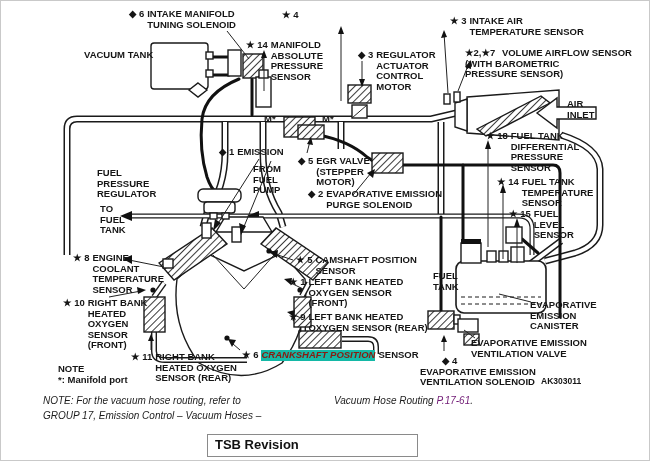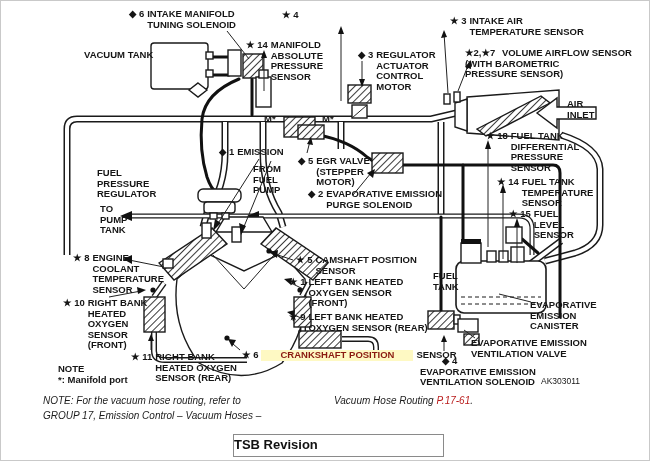--- a/index.html
+++ b/index.html
@@ -9,29 +9,29 @@
   svg.art{position:absolute;left:0;top:0;z-index:0;}
 
   .lbl{position:absolute;z-index:2;display:flex;align-items:flex-start;gap:3px;
        font-weight:bold;font-size:9.5px;line-height:10.5px;color:#151515;}
   .lbl .mk{white-space:nowrap;}
   .lbl .tx{white-space:pre;}
   .lbl.stack{display:block;}
   .lbl.stack .tx{margin-left:4px;}
   .lbl.stack2{display:block;}
   .lbl.stack2 .mk{display:block;margin-left:22px;}
-  .hl{background:#fef9c3;color:#8a1a10;padding:0 19px;}
-
-  .code{position:absolute;z-index:2;font-weight:normal;font-size:8.5px;color:#151515;}
+  .hl{background:#14b8a6;color:#8a1a10;padding:0 0;font-style:italic;}
+
+  .code{position:absolute;z-index:2;font-weight:bold;font-size:8.5px;color:#151515;}
   .note-italic{position:absolute;z-index:2;font-style:italic;font-size:10px;line-height:14.5px;
                color:#1c1c1c;white-space:pre;}
-  .ref-link{color:#b91c1c;cursor:pointer;}
-  .tsb-box{position:absolute;z-index:2;left:232px;top:433px;width:211px;height:23px;
+  .ref-link{color:#701a75;cursor:pointer;}
+  .tsb-box{position:absolute;z-index:2;left:206px;top:433px;width:211px;height:23px;
            border:1.5px solid #8a8a8a;box-sizing:border-box;background:#fff;
-           font-weight:bold;font-size:13px;line-height:20px;color:#111;}
+           font-weight:bold;font-size:13px;line-height:20px;color:#111;padding-left:7px;}
 
   
   .po{fill:none;stroke:#1a1a1a;stroke-width:7;stroke-linejoin:round;}
   .pi{fill:none;stroke:#fff;stroke-width:4;stroke-linejoin:round;}
   .po2{fill:none;stroke:#1a1a1a;stroke-width:5;stroke-linejoin:round;}
   .pi2{fill:none;stroke:#fff;stroke-width:2.6;stroke-linejoin:round;}
   .po3{fill:none;stroke:#1a1a1a;stroke-width:6;stroke-linejoin:round;}
   .pi3{fill:none;stroke:#fff;stroke-width:3.2;stroke-linejoin:round;}
   .hose{fill:none;stroke:#111;stroke-width:3;stroke-linecap:round;}
   .ld{fill:none;stroke:#222;stroke-width:1;}
@@ -303,21 +303,21 @@
 PUMP</span>
   </div>
   <div class="lbl" style="left:508px;top:208px">
     <span class="mk">★ 15</span>
     <span class="tx">FUEL
 LEVEL
 SENSOR</span>
   </div>
   <div class="lbl" style="left:99px;top:203px">
     <span class="tx">TO
-PUMP
+FUEL
 TANK</span>
   </div>
   <div class="lbl" style="left:72px;top:252px">
     <span class="mk">★ 8</span>
     <span class="tx">ENGINE
 COOLANT
 TEMPERATURE
 SENSOR</span>
   </div>
   <div class="lbl" style="left:295px;top:254px">

